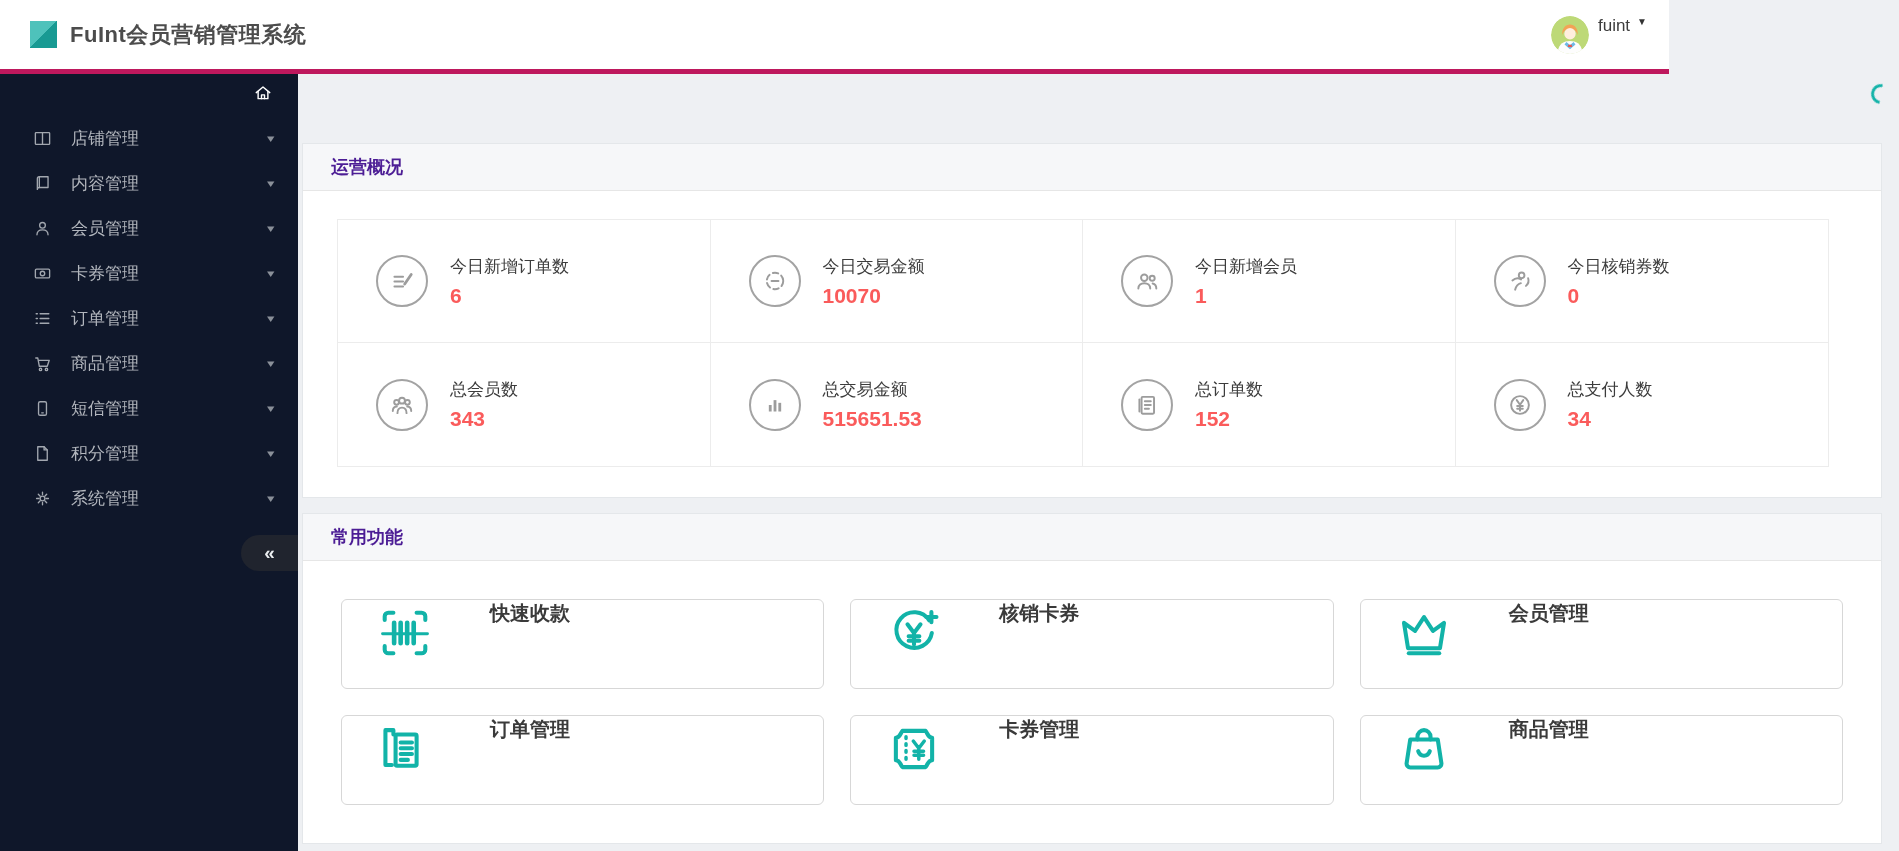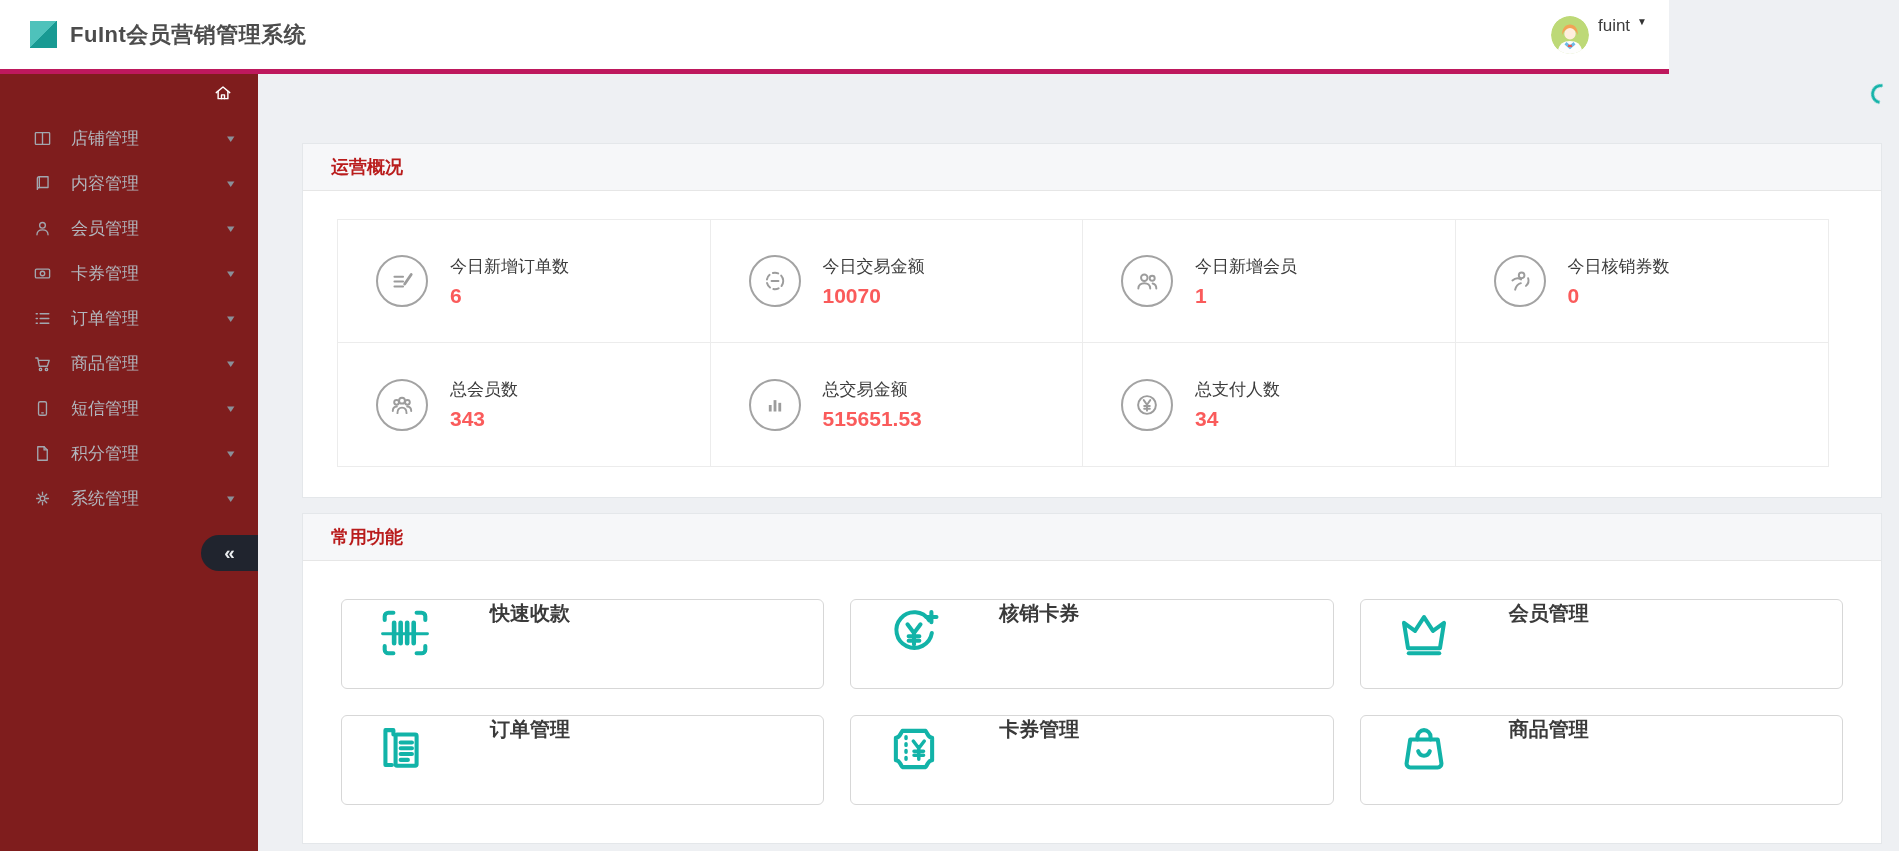--- a/index.html
+++ b/index.html
@@ -10,42 +10,42 @@
   .app-header { position:fixed; top:0; left:0; width:1669px; height:74px; background:#fff;
     border-bottom:5px solid #be185d; display:flex; align-items:center; padding:0 22px 0 30px; z-index:20; }
   .logo { width:27px; height:27px; background:linear-gradient(135deg,#4ec2bb 50%,#189a93 50%); }
   .app-title { font-size:22px; font-weight:bold; color:#4c4c4c; margin:0 0 0 13px; letter-spacing:.5px; }
   .user-menu { margin-left:auto; display:flex; align-items:flex-start; gap:9px; cursor:pointer; }
   .avatar { width:38px; height:38px; border-radius:50%; overflow:hidden; display:block; }
   .user-name { font-size:17px; color:#3d3d3d; }
   .user-caret { font-size:10px; color:#333; margin-left:-2px; }
 
   
-  .sidebar { position:fixed; top:74px; left:0; bottom:0; width:258px; background:#7f1d1d; z-index:10; }
+  .sidebar { position:fixed; top:74px; left:0; bottom:0; width:298px; background:#0f172a; z-index:10; }
   .side-home { height:42px; display:flex; align-items:center; justify-content:flex-end;
     padding-right:26px; cursor:pointer; }
   .side-item { height:45px; display:flex; align-items:center; padding:0 24px 0 33px;
     color:#b2b6bd; cursor:pointer; }
   .si-icon { width:21px; height:21px; margin-right:17px; display:flex; align-items:center; }
   .si-icon svg { stroke:#a2a7af; fill:none; stroke-width:1.7; stroke-linecap:round; stroke-linejoin:round; }
   .si-label { font-size:17px; }
   .si-caret { margin-left:auto; color:#8a9099; font-size:11px; transform:scaleX(1.35); }
   .collapse-btn { margin:14px 0 0 auto; width:57px; height:36px; background:#20242e;
     border-radius:18px 0 0 18px; color:#eceff2; font-size:19px; font-weight:bold;
     display:flex; align-items:center; justify-content:center; cursor:pointer; }
 
   
   .main { margin-left:277px; padding:143px 17px 0 25px; position:relative; }
   .spinner { position:fixed; top:84px; right:8px; width:20px; height:20px; border-radius:50%;
     border:3px solid transparent; border-top-color:#12b3a8; border-left-color:#12b3a8;
     transform:rotate(-35deg); }
 
   .panel { background:#fff; border:1px solid #e4e7ea; }
   .panel + .panel { margin-top:15px; }
-  .panel-h { padding:11px 28px; font-size:18px; font-weight:bold; color:#b91c1c;
+  .panel-h { padding:11px 28px; font-size:18px; font-weight:bold; color:#4c1d95;
     background:#f6f7f9; border-bottom:1px solid #e6e6e6; }
 
   
   .stats-body { padding:28px 52px 30px 34px; }
   .stat-grid { display:grid; grid-template-columns:repeat(4,1fr); border:1px solid #ececec; }
   .stat-cell { height:123px; display:flex; align-items:center; padding-left:38px; gap:22px;
     background:#fff; border-right:1px solid #ececec; border-bottom:1px solid #ececec; }
   .stat-cell:nth-child(4n) { border-right:none; }
   .stat-cell:nth-child(n+5) { border-bottom:none; }
   .stat-ic { flex:none; width:52px; height:52px; border:2px solid #a3a3a3; border-radius:50%;
@@ -279,20 +279,33 @@
                 <rect x="10.7" y="7.5" width="2.6" height="10.5" fill="#9c9c9c" stroke="none"></rect>
                 <rect x="15.1" y="10" width="2.6" height="8" fill="#9c9c9c" stroke="none"></rect>
               </svg>
           </span>
           <div>
             <div class="stat-label">总交易金额</div>
             <div class="stat-value">515651.53</div>
           </div>
         </div>
 
+        <div class="stat-cell">
+          <span class="stat-ic">
+            <svg width="26" height="26" viewBox="0 0 24 24">
+                <path d="M8 4.5h9.5a1 1 0 011 1v13.5a1 1 0 01-1 1H8a1 1 0 01-1-1V5.5a1 1 0 011-1z"></path>
+                <path d="M10 8.5h5.5M10 12h5.5M10 15.5h3.8"></path>
+                <path d="M5 7v11"></path>
+              </svg>
+          </span>
+          <div>
+            <div class="stat-label">总订单数</div>
+            <div class="stat-value">152</div>
+          </div>
+        </div>
 
         <div class="stat-cell">
           <span class="stat-ic">
             <svg width="26" height="26" viewBox="0 0 24 24">
                 <circle cx="12" cy="12" r="8.2"></circle>
                 <path d="M9 7.5l3 4.3 3-4.3M12 11.8v5.4M9.4 13h5.2M9.4 15.4h5.2"></path>
               </svg>
           </span>
           <div>
             <div class="stat-label">总支付人数</div>

